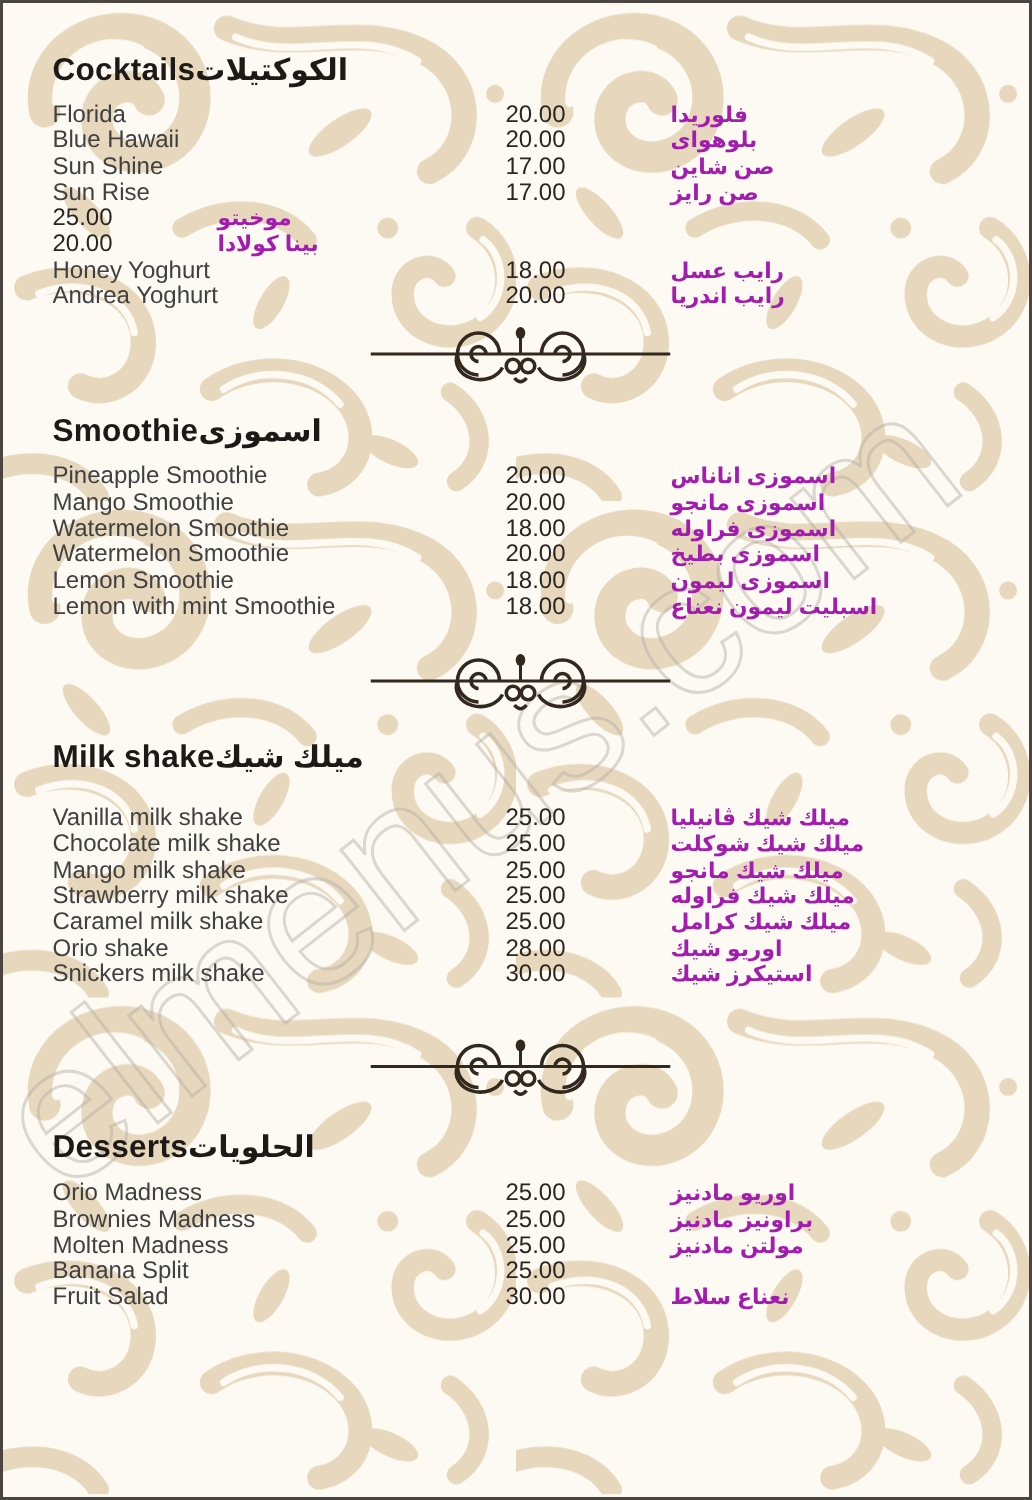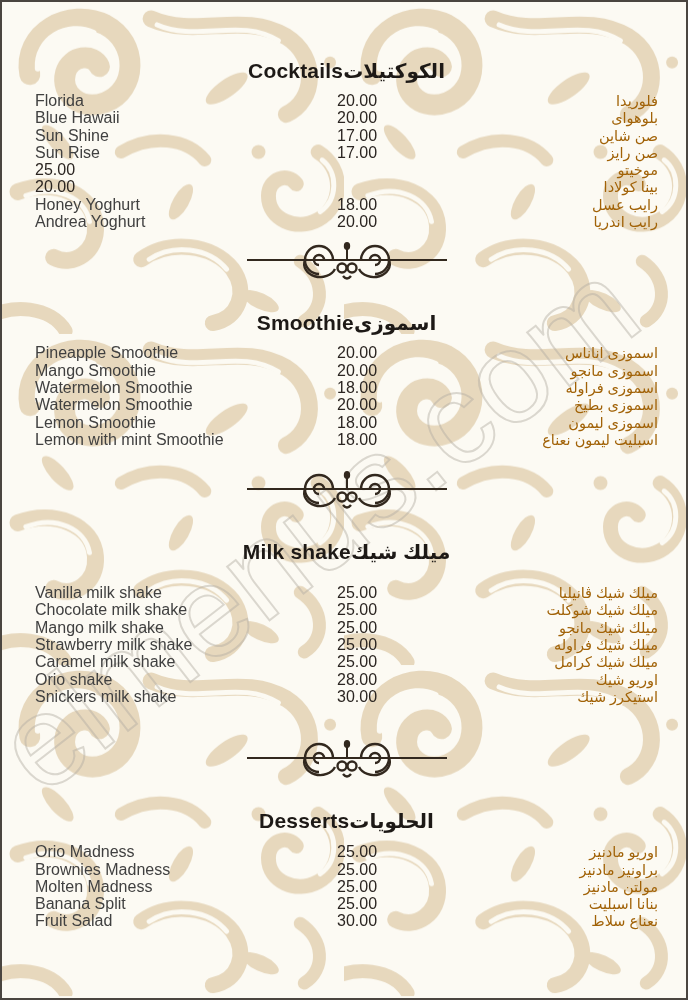--- a/index.html
+++ b/index.html
@@ -11,28 +11,28 @@
     overflow:hidden;
     font-family:"Liberation Sans","DejaVu Sans",sans-serif;
     background:#fcfaf3;
   }
   .bg{position:absolute;left:0;top:0;width:100%;height:100%;display:block;}
   .content{
     position:absolute;left:0;top:0;right:0;bottom:0;
     padding:33px 28px 0 33px;
     color:#2e2824;
   }
-  .sec-head{display:flex;justify-content:center;align-items:baseline;margin-top:24px;}
+  .sec-head{display:flex;justify-content:flex-start;align-items:baseline;}
   .t-en{margin:0;font-size:21px;line-height:23px;font-weight:bold;color:#1d1916;letter-spacing:0.2px;}
   .t-ar{margin:0;font-size:20px;line-height:23px;font-weight:bold;color:#1d1916;direction:rtl;}
   .items{margin-top:9px;}
   .row{display:flex;align-items:baseline;height:17.3px;font-size:16px;line-height:17.3px;}
   .en{width:302px;white-space:nowrap;overflow:hidden;color:#404040;}
   .price{width:110px;color:#2b2521;}
-  .ar{flex:1;text-align:right;direction:rtl;font-weight:normal;font-size:14.5px;color:#a16207;white-space:nowrap;}
+  .ar{flex:1;text-align:left;direction:rtl;font-weight:bold;font-size:14.5px;color:#a21caf;white-space:nowrap;}
   .divider{width:200px;margin:0 auto;height:52px;}
   .divider svg{display:block;}
   .d1{margin-top:5px;}
   .sec2{margin-top:13px;}
   .d2{margin-top:16px;}
   .sec3{margin-top:12px;}
   .sec3 .items{margin-top:20px;}
   .d3{margin-top:28px;}
   .sec4{margin-top:15px;}
   .sec4 .items{margin-top:10px;}
@@ -290,21 +290,20 @@
             <span class="ar" dir="rtl">براونيز مادنيز</span>
           </div>
           <div class="row">
             <span class="en">Molten Madness</span>
             <span class="price">25.00</span>
             <span class="ar" dir="rtl">مولتن مادنيز</span>
           </div>
           <div class="row">
             <span class="en">Banana Split</span>
             <span class="price">25.00</span>
-            <span class="ar" dir="rtl">بنانا اسبليت</span>
           </div>
           <div class="row">
             <span class="en">Fruit Salad</span>
             <span class="price">30.00</span>
             <span class="ar" dir="rtl">نعناع سلاط</span>
           </div>
         </div>
     </section>
 
   </main>

